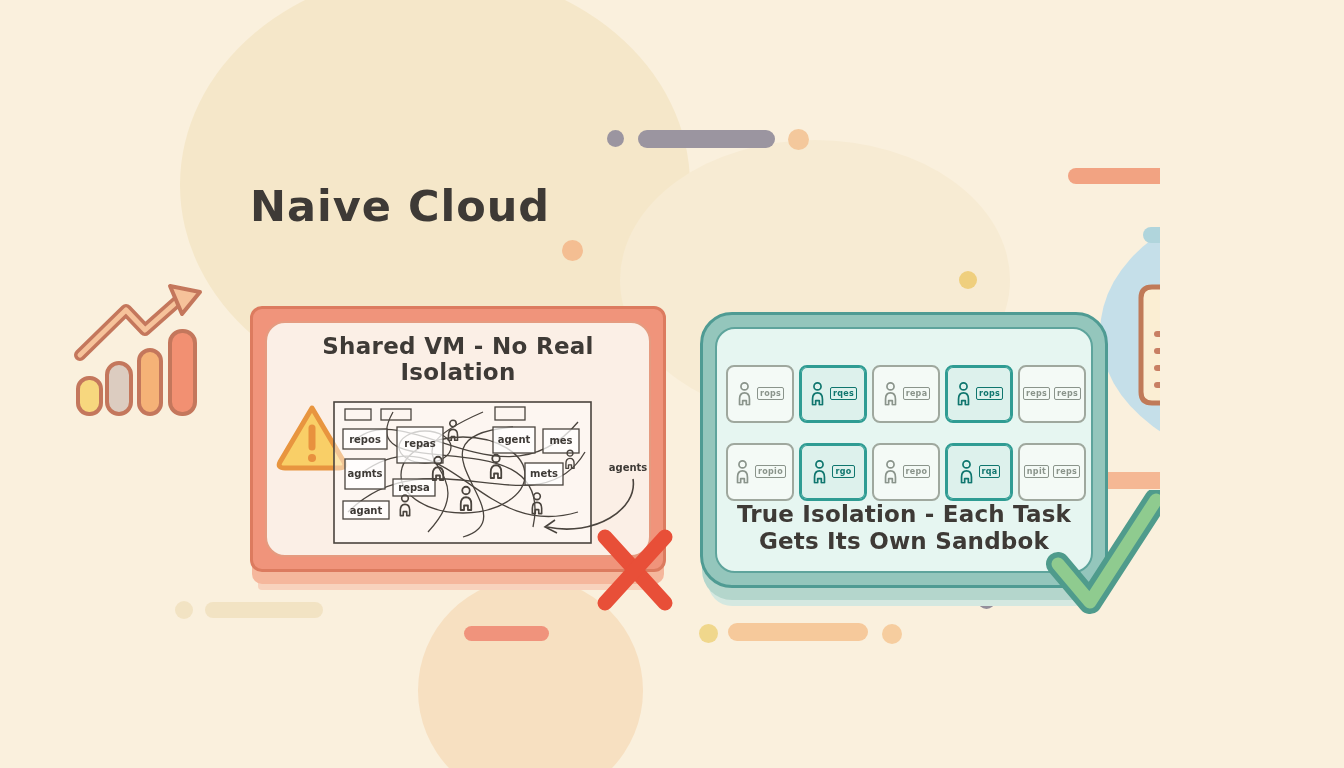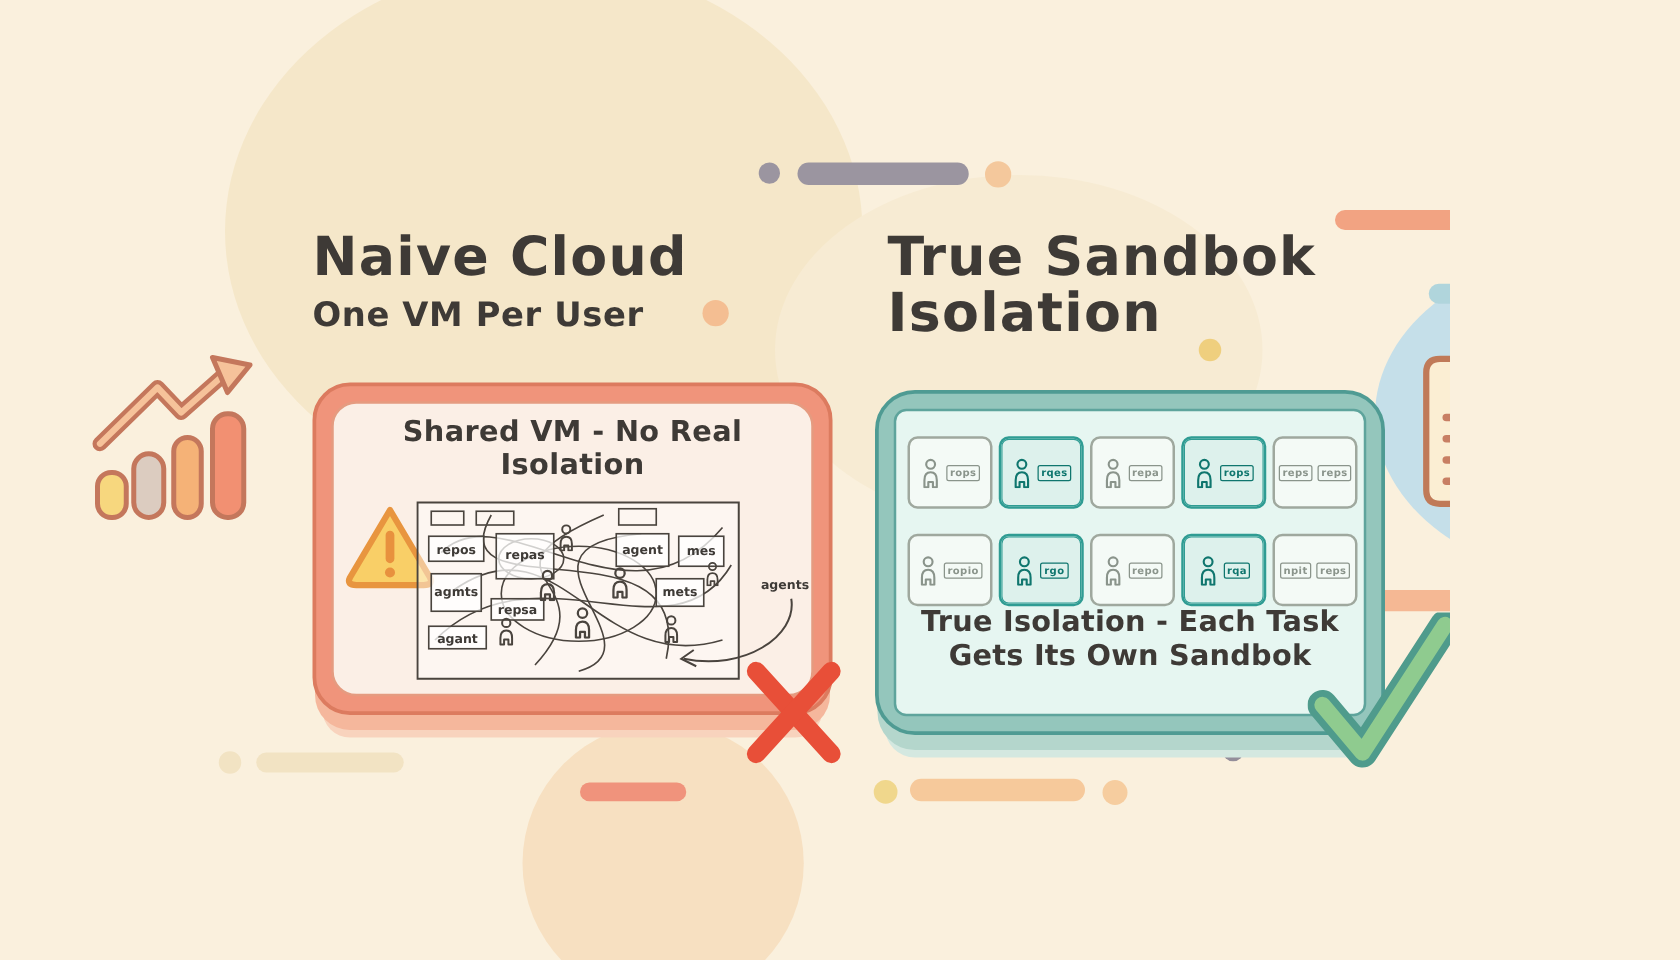--- a/index.html
+++ b/index.html
@@ -18,35 +18,35 @@
   .dot,.bar{position:absolute;border-radius:999px;}
 
   
   .title-block{position:absolute;z-index:5;}
   .title{font-size:43px;font-weight:700;letter-spacing:1px;line-height:1.05;}
   .subtitle{font-size:27px;font-weight:600;margin-top:8px;letter-spacing:.5px;}
 
   
   .panel{position:absolute;z-index:4;}
   .panel-left{left:250px;top:306px;width:410px;height:260px;background:#F0947B;
-      border:3px solid #DC7B5F;border-radius:30px;
+      border:3px solid #DC7B5F;border-radius:12px;
       box-shadow:0 14px 0 -2px #F5B79C,0 26px 0 -8px #F8D3BD;}
   .panel-left .inner{position:absolute;inset:12px;background:#FBEFE6;border:2px solid #E59B80;
       border-radius:20px;overflow:hidden;}
   .panel-header{font-size:23px;font-weight:600;text-align:center;margin-top:10px;letter-spacing:.3px;}
   .warning{position:absolute;left:8px;top:80px;width:74px;height:70px;}
   .mess{position:absolute;left:66px;top:74px;width:330px;height:152px;}
   .x-mark{position:absolute;left:595px;top:528px;width:80px;height:84px;z-index:7;}
 
   
   .panel-right{left:700px;top:312px;width:402px;height:270px;background:#94C6BC;
       border:3px solid #4F9B93;border-radius:32px;
       box-shadow:0 14px 0 -2px #B4D6CC,0 26px 0 -8px #D4E8E0;}
   .panel-right .inner{position:absolute;inset:12px;background:#E6F6F1;border:2px solid #5EA49C;
-      border-radius:10px;overflow:hidden;display:flex;flex-direction:column;align-items:center;}
+      border-radius:20px;overflow:hidden;display:flex;flex-direction:column;align-items:center;justify-content:center;}
   .cell-grid{display:grid;grid-template-columns:repeat(5,64px);grid-column-gap:9px;
       grid-row-gap:20px;margin-top:20px;}
   .cell{width:64px;height:54px;border:2px solid #9FA89E;background:#F4FAF6;border-radius:8px;
       display:flex;align-items:center;justify-content:center;gap:4px;color:#8A948B;}
   .cell .person{width:17px;height:25px;flex:none;}
   .cell .repo-label{border:1.5px solid currentColor;border-radius:2px;font-size:8px;
       font-weight:700;padding:1px 2px;letter-spacing:.3px;}
   .cell.hl{border-color:#2F9C93;background:#DDF1EC;color:#0f766e;box-shadow:0 0 0 1px #2F9C93 inset;}
   .caption{font-size:23px;font-weight:600;text-align:center;line-height:1.18;letter-spacing:.2px;}
   .check-mark{position:absolute;left:1046px;top:490px;width:120px;height:126px;z-index:7;}
@@ -110,21 +110,20 @@
     <path d="M16 3 H64 L94 33 V108 Q94 119 83 119 H16 Q5 119 5 108 V14 Q5 3 16 3 Z" fill="#FBEED3" stroke="#C07A58" stroke-width="5" stroke-linejoin="round"></path>
     <path d="M64 3 L94 33 H72 Q64 33 64 25 Z" fill="#F7B988" stroke="#C07A58" stroke-width="4" stroke-linejoin="round"></path>
     <line x1="21" y1="50" x2="43" y2="50" stroke="#C87F63" stroke-width="6" stroke-linecap="round"></line>
     <line x1="21" y1="67" x2="76" y2="67" stroke="#C87F63" stroke-width="6" stroke-linecap="round"></line>
     <line x1="21" y1="84" x2="76" y2="84" stroke="#C87F63" stroke-width="6" stroke-linecap="round"></line>
     <line x1="21" y1="101" x2="57" y2="101" stroke="#C87F63" stroke-width="6" stroke-linecap="round"></line>
   </svg>
 
   <div class="title-block" style="left:250px;top:184px;">
     <div class="title">Naive Cloud</div>
-    <div class="subtitle">One VM Per User</div>
   </div>
 
   <div class="panel panel-left">
     <div class="inner">
       <div class="panel-header">Shared VM - No Real Isolation</div>
 
       <svg class="warning" viewBox="0 0 74 70">
         <path d="M37 5 L69 59 Q72 65 64 65 H10 Q2 65 5 59 Z" fill="#F9CF67" stroke="#E8953F" stroke-width="5" stroke-linejoin="round"></path>
         <line x1="37" y1="25" x2="37" y2="44" stroke="#E8913E" stroke-width="7" stroke-linecap="round"></line>
         <circle cx="37" cy="55" r="4" fill="#E8913E"></circle>
@@ -176,21 +175,20 @@
       </svg>
     </div>
   </div>
 
   <svg class="x-mark" viewBox="0 0 80 84">
     <line x1="10" y1="9" x2="70" y2="75" stroke="#E84F38" stroke-width="15" stroke-linecap="round"></line>
     <line x1="70" y1="9" x2="10" y2="75" stroke="#E84F38" stroke-width="15" stroke-linecap="round"></line>
   </svg>
 
   <div class="title-block" style="left:710px;top:184px;">
-    <div class="title">True Sandbok Isolation</div>
   </div>
 
   <div class="panel panel-right">
     <div class="inner">
       <div class="cell-grid">
 
         <div class="cell">
           <svg class="person" viewBox="0 0 24 34">
               <use href="#person"></use>
             </svg>

